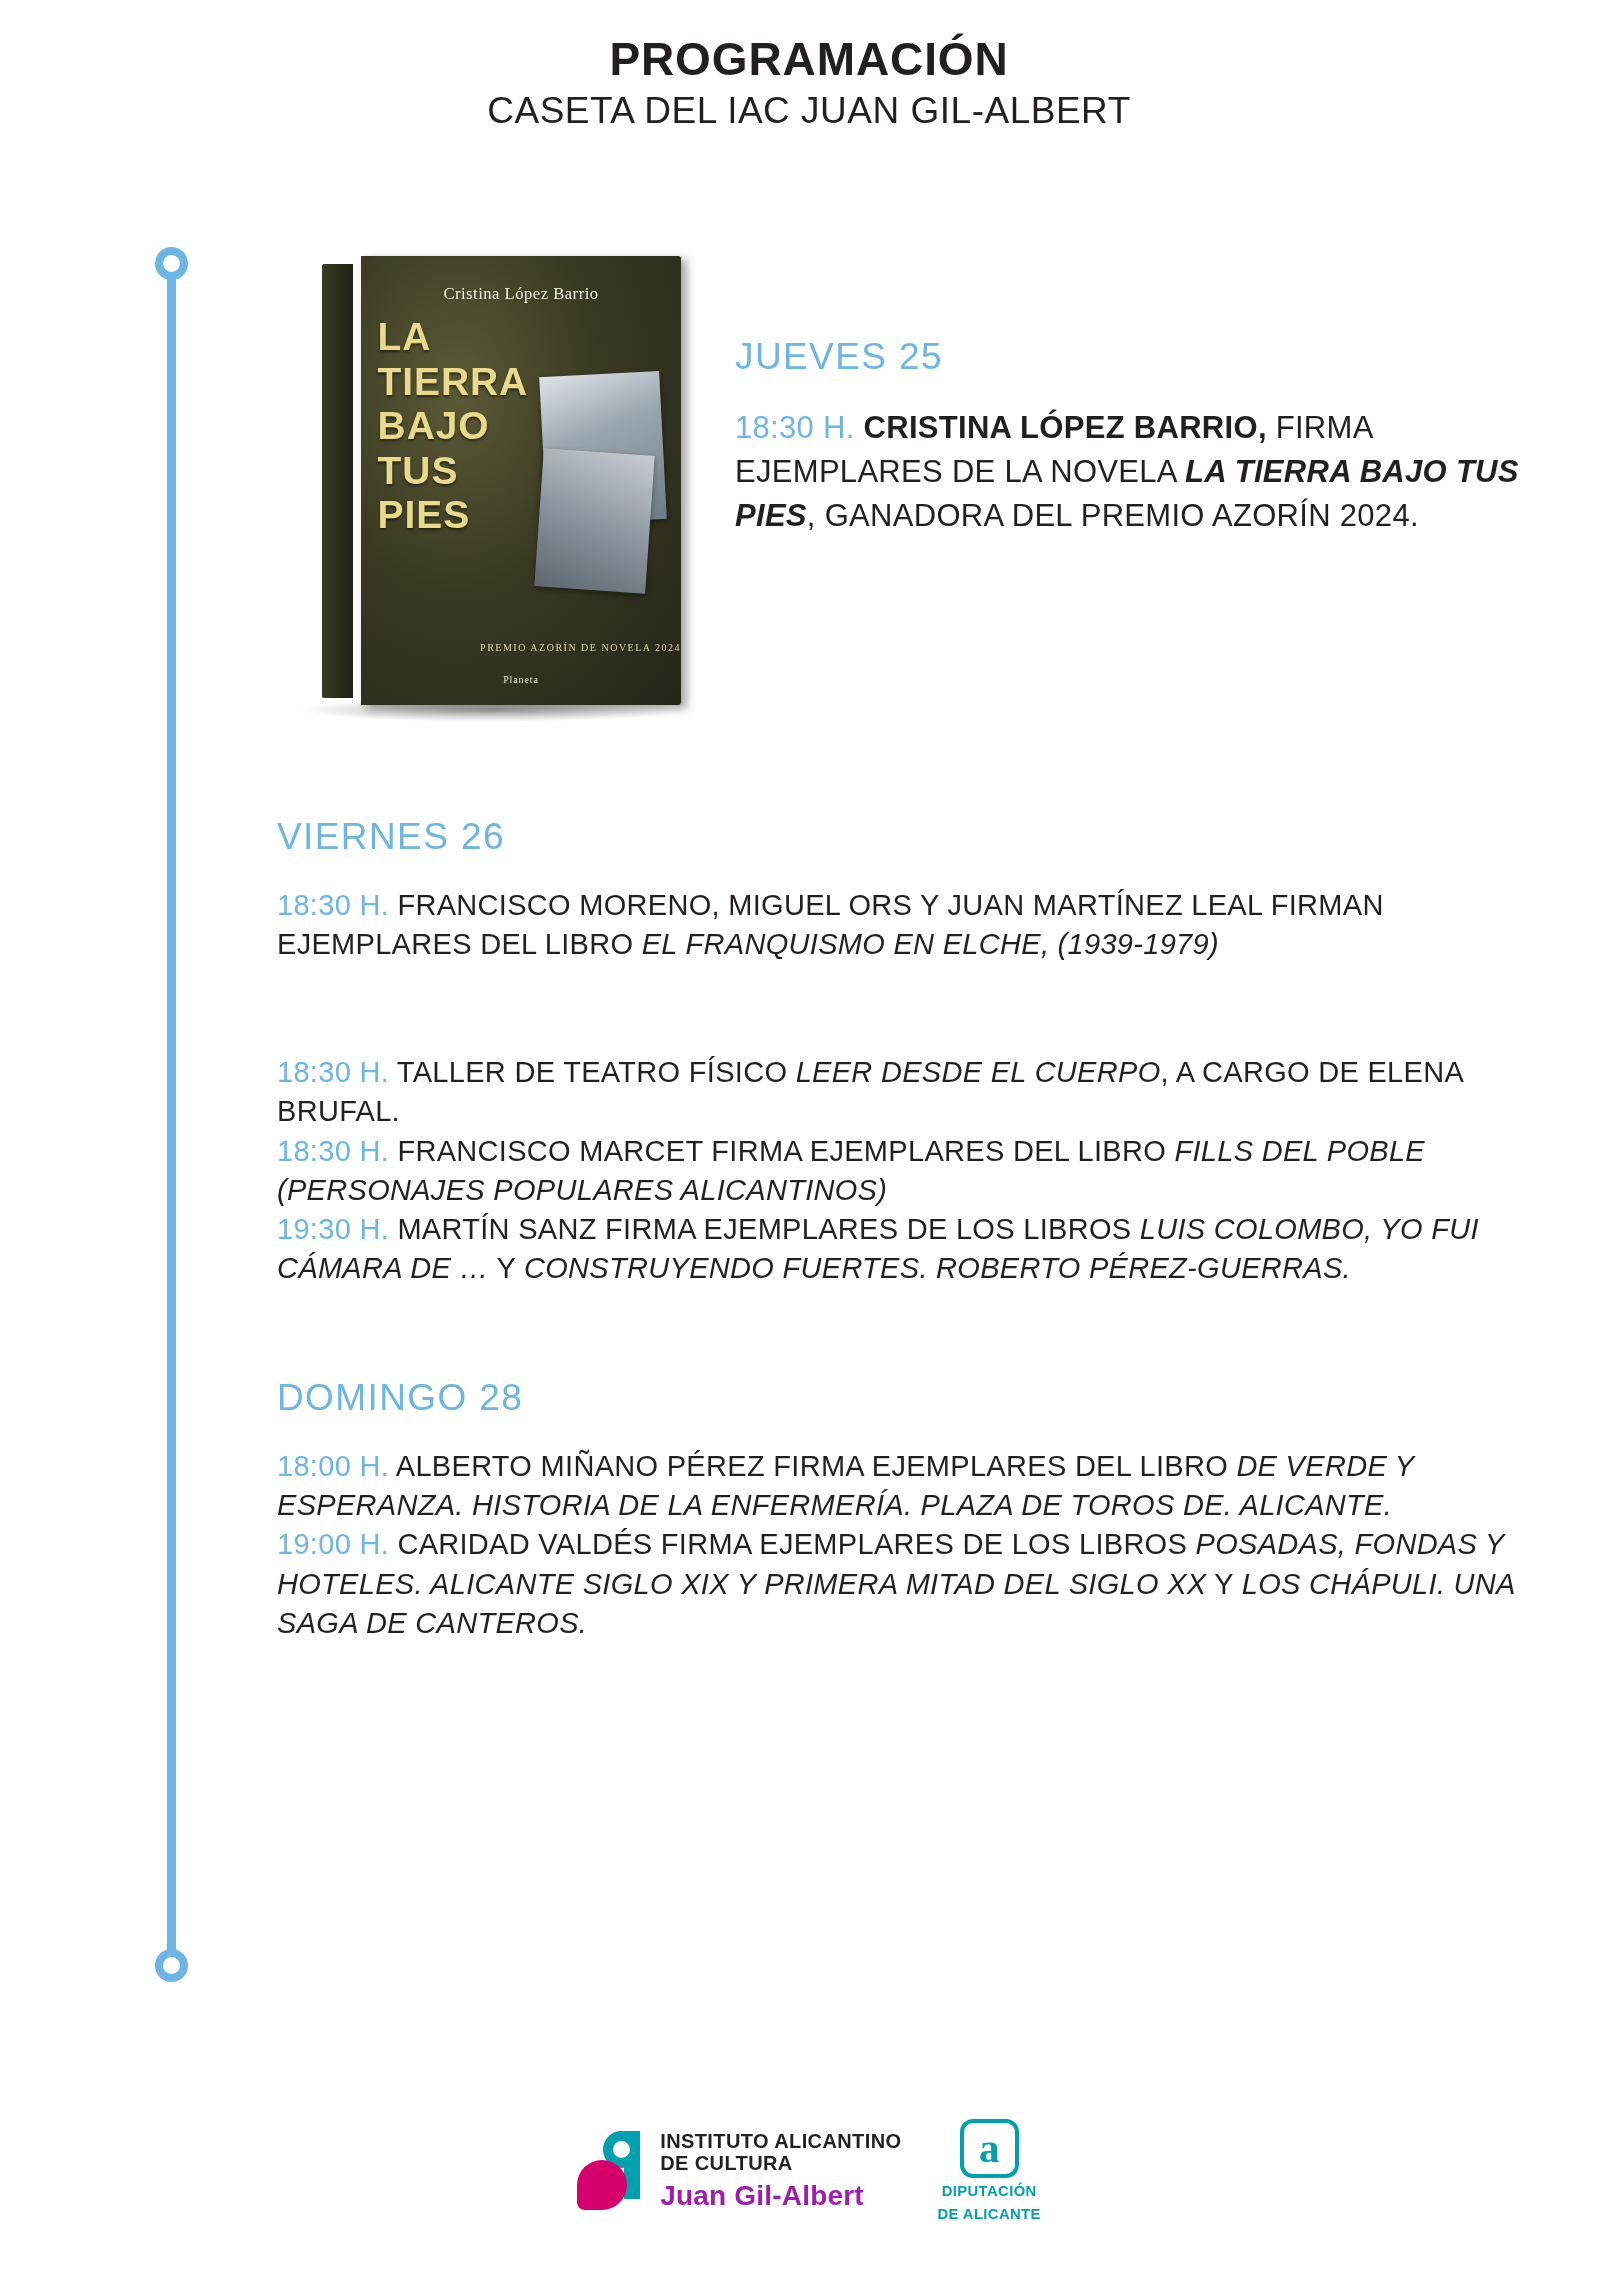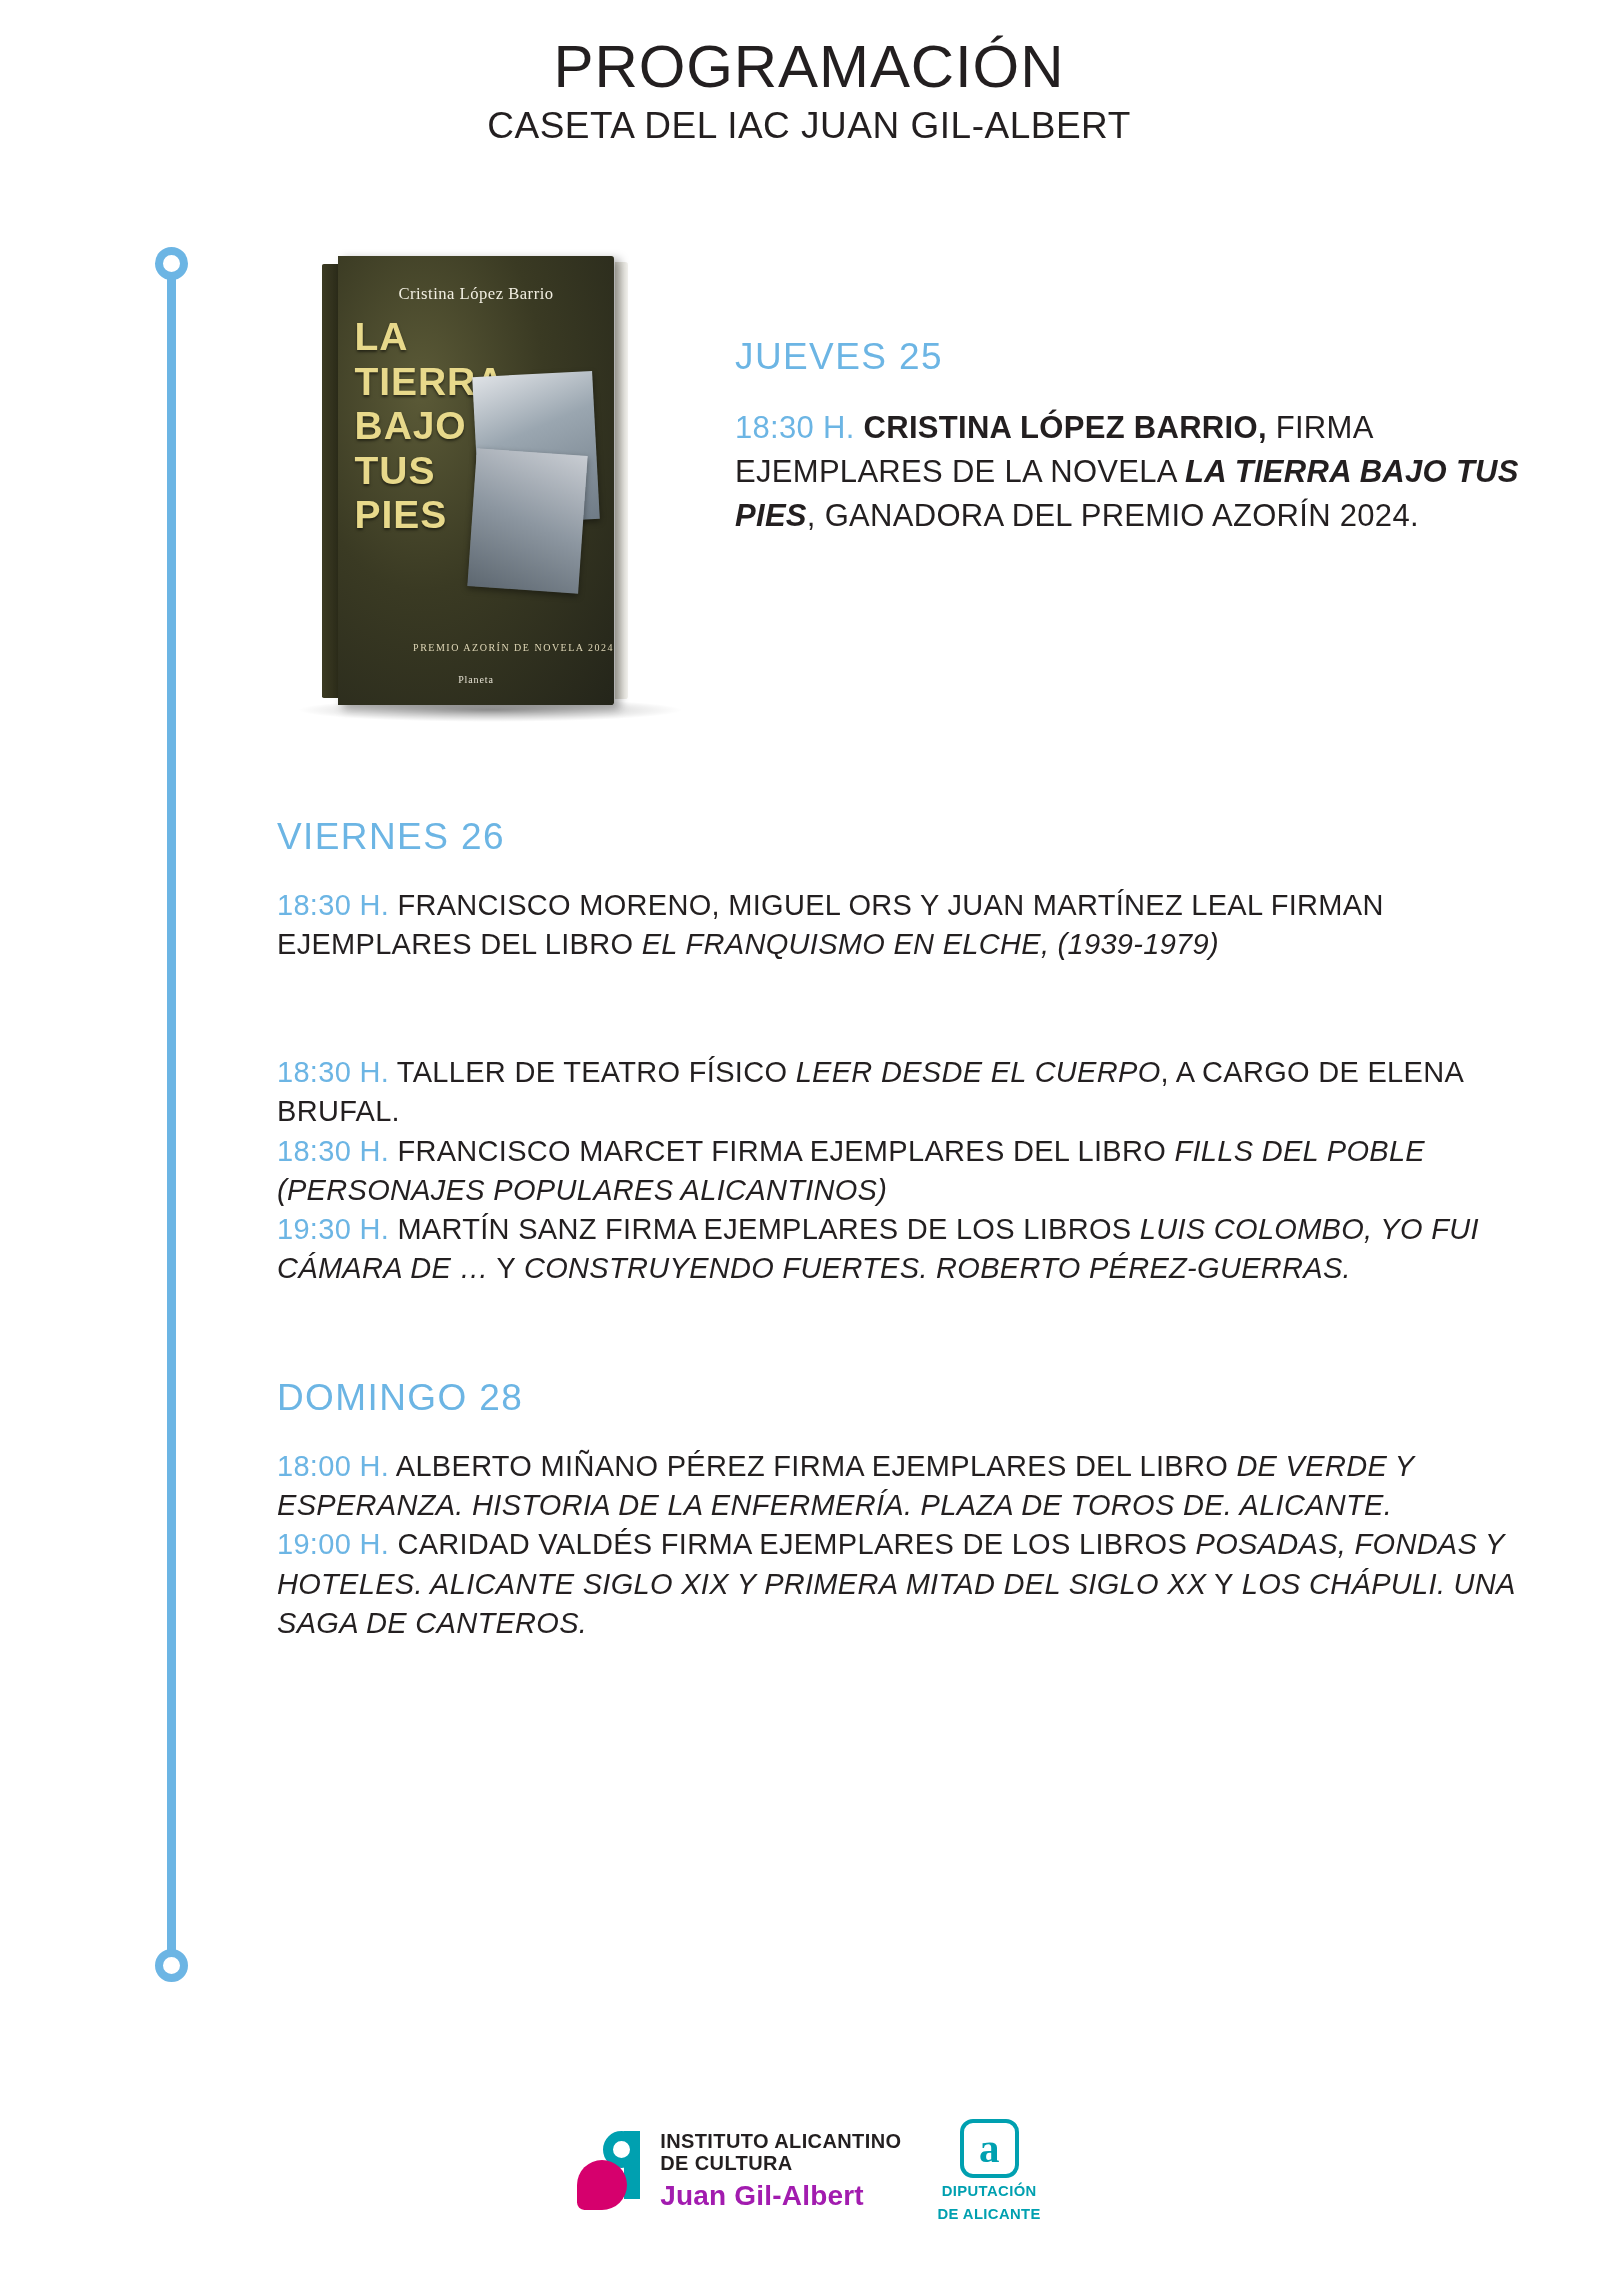--- a/index.html
+++ b/index.html
@@ -15,22 +15,22 @@
     color: #231f20;
     overflow: hidden;
   }
 
   
   .header {
     text-align: center;
     padding-top: 35px;
   }
   .header .title {
-    font-size: 60px;
-    font-weight: 400;
+    font-size: 46px;
+    font-weight: 700;
     letter-spacing: 0.9px;
     color: #231f20;
     line-height: 1.05;
   }
   .header .subtitle {
     font-size: 37px;
     font-weight: 400;
     letter-spacing: 0.5px;
     color: #231f20;
     margin-top: 9.2px;
@@ -112,23 +112,23 @@
     position: absolute;
     left: 16.6px;
     top: 16.6px;
     width: 31px;
     height: 434px;
     background: linear-gradient(to right, #3b3a22, #1f2013);
     border-radius: 1.8px 0 0 1.8px;
   }
   .book .cover {
     position: absolute;
-    left: 33px;
+    left: 56px;
     top: 9.2px;
-    width: 276px;
+    width: 320px;
     height: 449px;
     background:
       radial-gradient(ellipse at 30% 30%, #5b5a37 0%, #3a3a23 45%, #24251a 100%);
     border-radius: 0 2.8px 2.8px 0;
     box-shadow: 5.5px 3.7px 9.2px rgba(0,0,0,0.35);
     overflow: hidden;
   }
   .book .edge {
     position: absolute;
     left: 310px;

